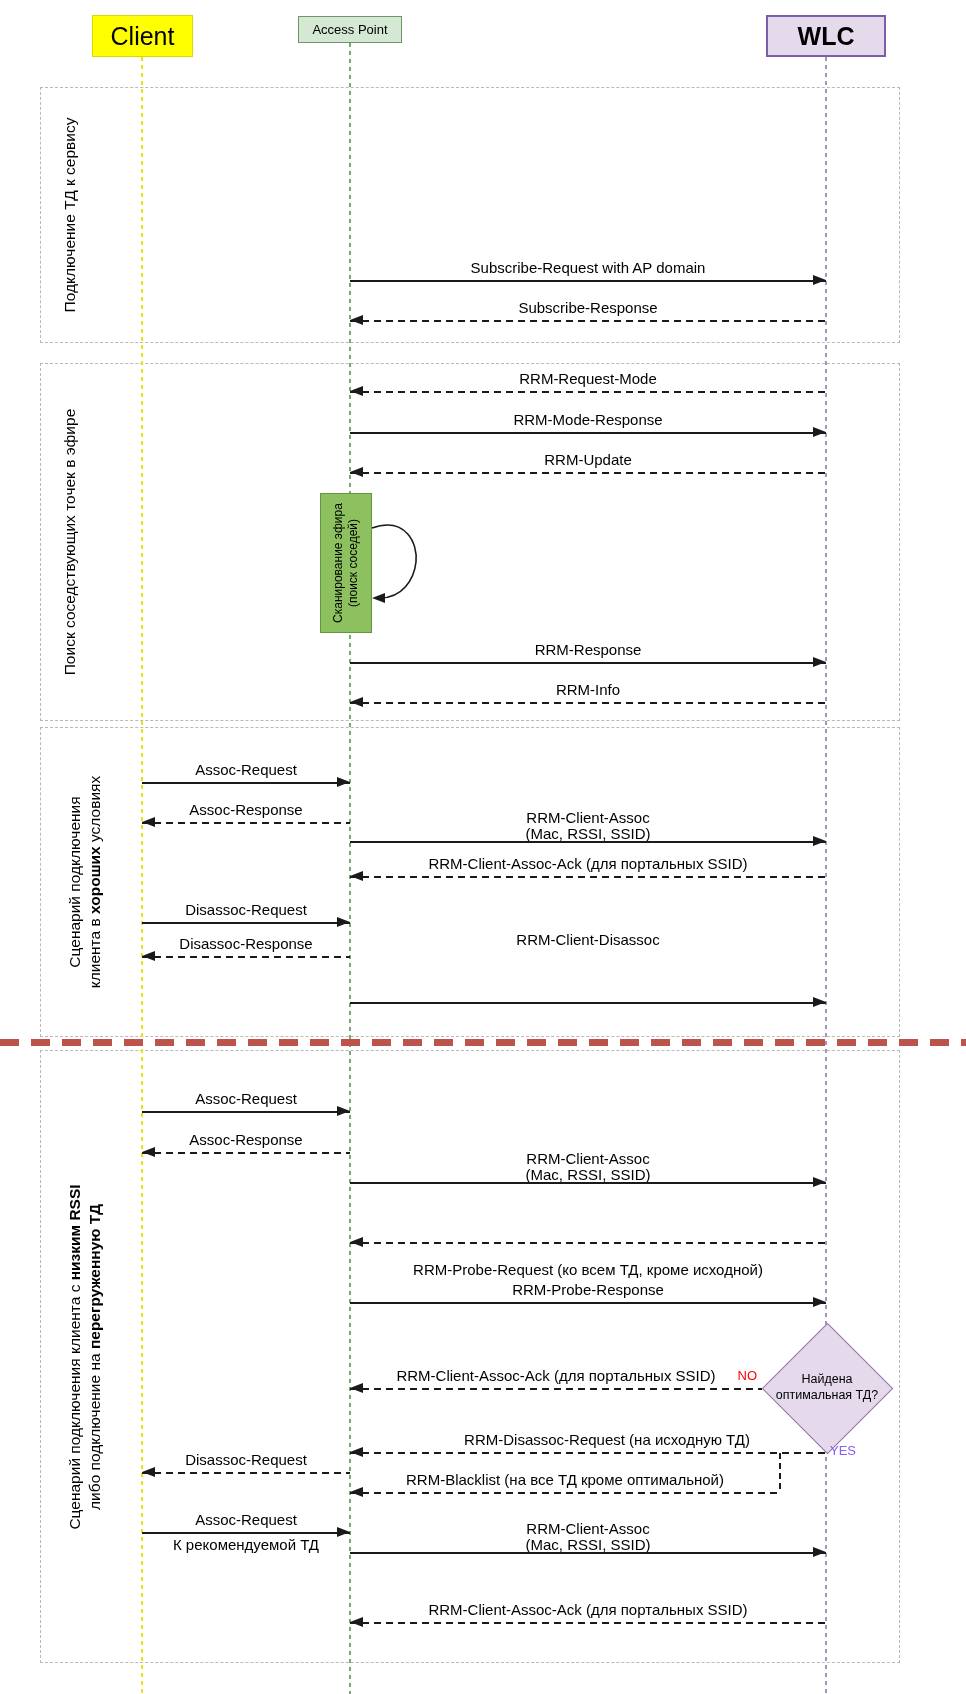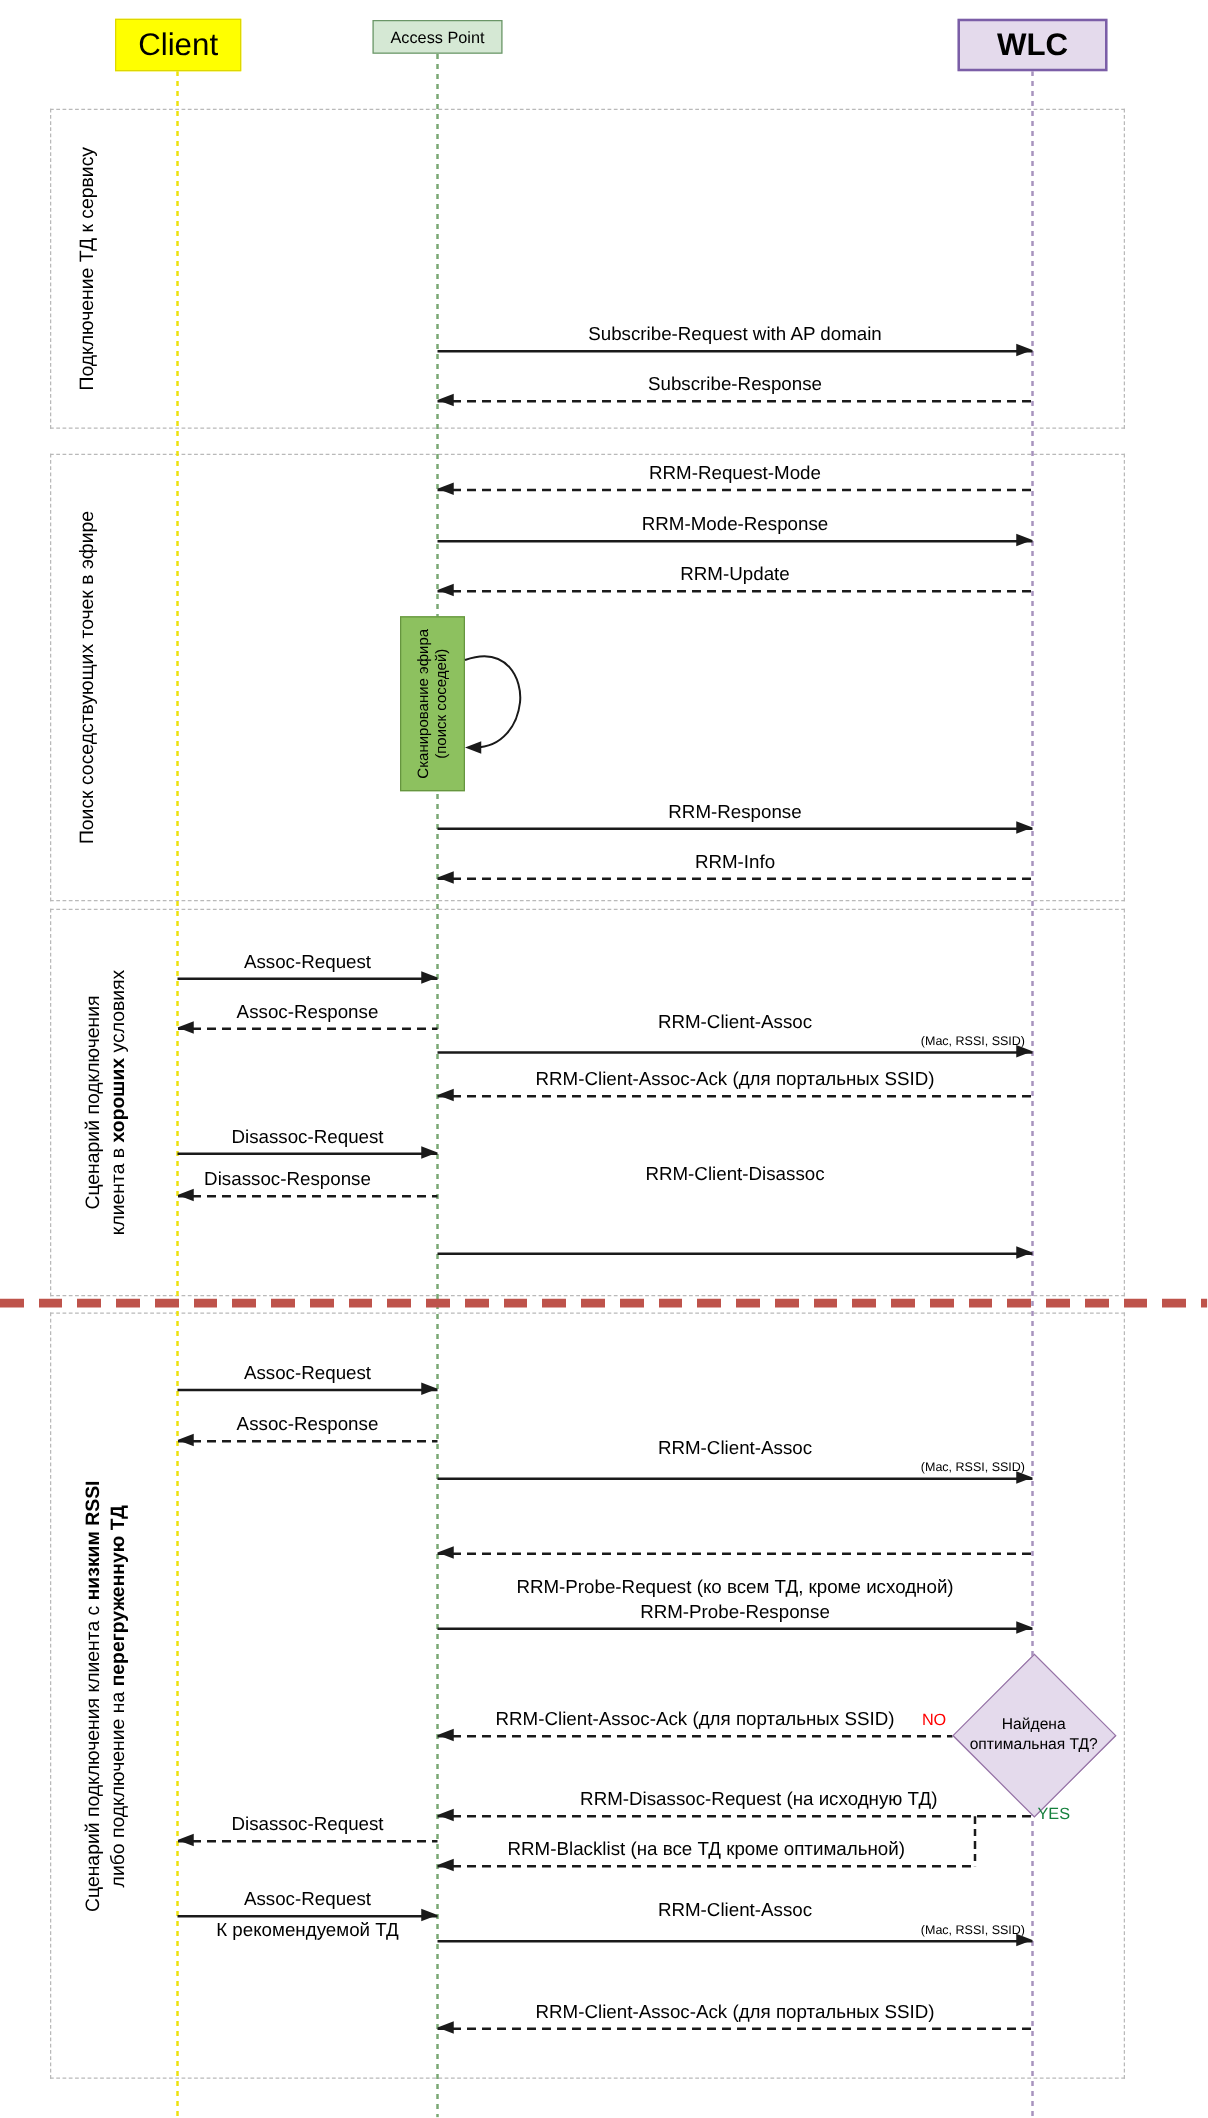--- a/index.html
+++ b/index.html
@@ -17,21 +17,21 @@
   .ll-green {background:repeating-linear-gradient(180deg,#7aa874 0 4px,transparent 4px 8px);}
   .ll-purple{background:repeating-linear-gradient(180deg,#a893be 0 4px,transparent 4px 8px);}
   .frame{position:absolute;border:1px dashed #b9b9b9;box-sizing:border-box;}
   .section-label-wrap{position:absolute;}
   .section-label{
     position:absolute;left:50%;top:50%;
     transform:translate(-50%,-50%) rotate(-90deg);
     width:max-content;text-align:center;font-size:15.5px;line-height:20px;white-space:nowrap;
   }
   .msg-label{position:absolute;text-align:center;font-size:15px;line-height:18px;white-space:nowrap;}
-  .msg-sublabel{position:absolute;text-align:right;font-size:10px;line-height:13px;white-space:nowrap;}
+  .msg-sublabel{position:absolute;text-align:center;font-size:15px;line-height:13px;white-space:nowrap;}
   .msg-below{position:absolute;text-align:center;font-size:15px;line-height:18px;white-space:nowrap;}
   .line-solid{position:absolute;height:2px;background:#1a1a1a;}
   .line-dashed{position:absolute;height:2px;background:repeating-linear-gradient(90deg,#1a1a1a 0 7px,transparent 7px 12px);}
   .line-vdashed{position:absolute;width:2px;background:repeating-linear-gradient(180deg,#1a1a1a 0 6px,transparent 6px 10px);}
   .arrow-right{position:absolute;width:0;height:0;border-top:5px solid transparent;border-bottom:5px solid transparent;border-left:13px solid #1a1a1a;}
   .arrow-left{position:absolute;width:0;height:0;border-top:5px solid transparent;border-bottom:5px solid transparent;border-right:13px solid #1a1a1a;}
   .divider{position:absolute;height:7px;background:repeating-linear-gradient(90deg,#be534b 0 19px,transparent 19px 31px);}
   .self-box{position:absolute;box-sizing:border-box;}
   .self-box-label{
     position:absolute;left:50%;top:50%;
@@ -142,21 +142,21 @@
       <div class="msg-label" style="left: 356px; width: 464px; top: 855px;">RRM-Client-Assoc-Ack (для портальных SSID)</div>
       <div class="line-dashed" style="left: 350px; top: 876px; width: 476px;"></div>
       <div class="arrow-left" style="left: 350px; top: 871px;"></div>
     </div>
     <div>
       <div class="msg-label" style="left: 148px; width: 196px; top: 901px;">Disassoc-Request</div>
       <div class="line-solid" style="left: 142px; top: 922px; width: 208px;"></div>
       <div class="arrow-right" style="left: 337px; top: 917px;"></div>
     </div>
     <div>
-      <div class="msg-label" style="left: 132px; width: 196px; top: 935px;">Disassoc-Response</div>
+      <div class="msg-label" style="left: 148px; width: 196px; top: 935px;">Disassoc-Response</div>
       <div class="line-dashed" style="left: 142px; top: 956px; width: 208px;"></div>
       <div class="arrow-left" style="left: 142px; top: 951px;"></div>
     </div>
     <div>
       <div class="msg-label" style="left: 356px; width: 464px; top: 931px;">RRM-Client-Disassoc</div>
       <div class="line-solid" style="left: 350px; top: 1002px; width: 476px;"></div>
       <div class="arrow-right" style="left: 813px; top: 997px;"></div>
     </div>
     <div>
       <div class="msg-label" style="left: 148px; width: 196px; top: 1090px;">Assoc-Request</div>
@@ -221,21 +221,21 @@
       <div class="line-dashed" style="left: 350px; top: 1622px; width: 476px;"></div>
       <div class="arrow-left" style="left: 350px; top: 1617px;"></div>
     </div>
     <div class="line-vdashed" style="left: 779px; top: 1453px; height: 40px;"></div>
     <div class="diamond" style="left: 780.5px; top: 1341.5px; width: 93px; height: 93px; background: rgb(228, 218, 236); border: 1.5px solid rgb(150, 115, 166);"></div>
     <div class="decision-label" style="left: 760px; top: 1371px; width: 134px;">
       <div>Найдена</div>
       <div>оптимальная ТД?</div>
     </div>
     <div class="flag" style="left: 717px; top: 1368px; width: 40px; text-align: right; color: rgb(255, 0, 0);">NO</div>
-    <div class="flag" style="left: 830px; top: 1443px; color: #15803d;">YES</div>
+    <div class="flag" style="left: 830px; top: 1443px; color: #8b5cf6;">YES</div>
     <div class="self-box" style="left: 320px; top: 493px; width: 52px; height: 140px; background: rgb(141, 193, 95); border: 1px solid rgb(102, 149, 63);">
       <div class="self-box-label">
         <div>Сканирование эфира</div>
         <div>(поиск соседей)</div>
       </div>
     </div>
     <svg class="abs" style="left:370px;top:512px;" width="54" height="98" viewBox="0 0 54 98">
     <path d="M 2 16 C 36 4, 48 32, 46 50 C 44 68, 32 86, 10 86" fill="none" stroke="#1a1a1a" stroke-width="1.6"></path>
     <polygon points="2,86 15,81 15,91" fill="#1a1a1a"></polygon>
   </svg>

